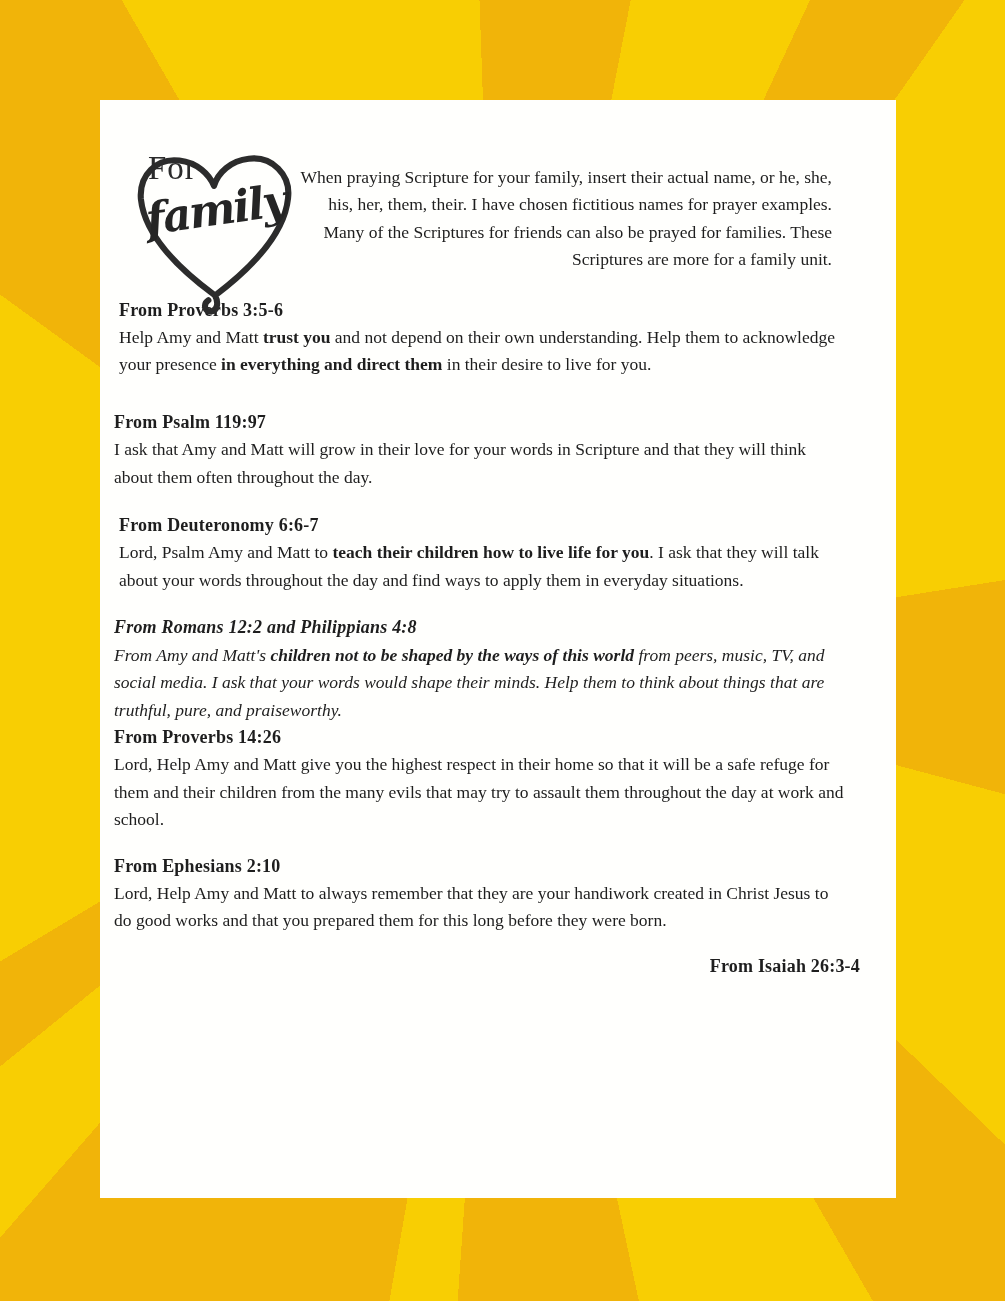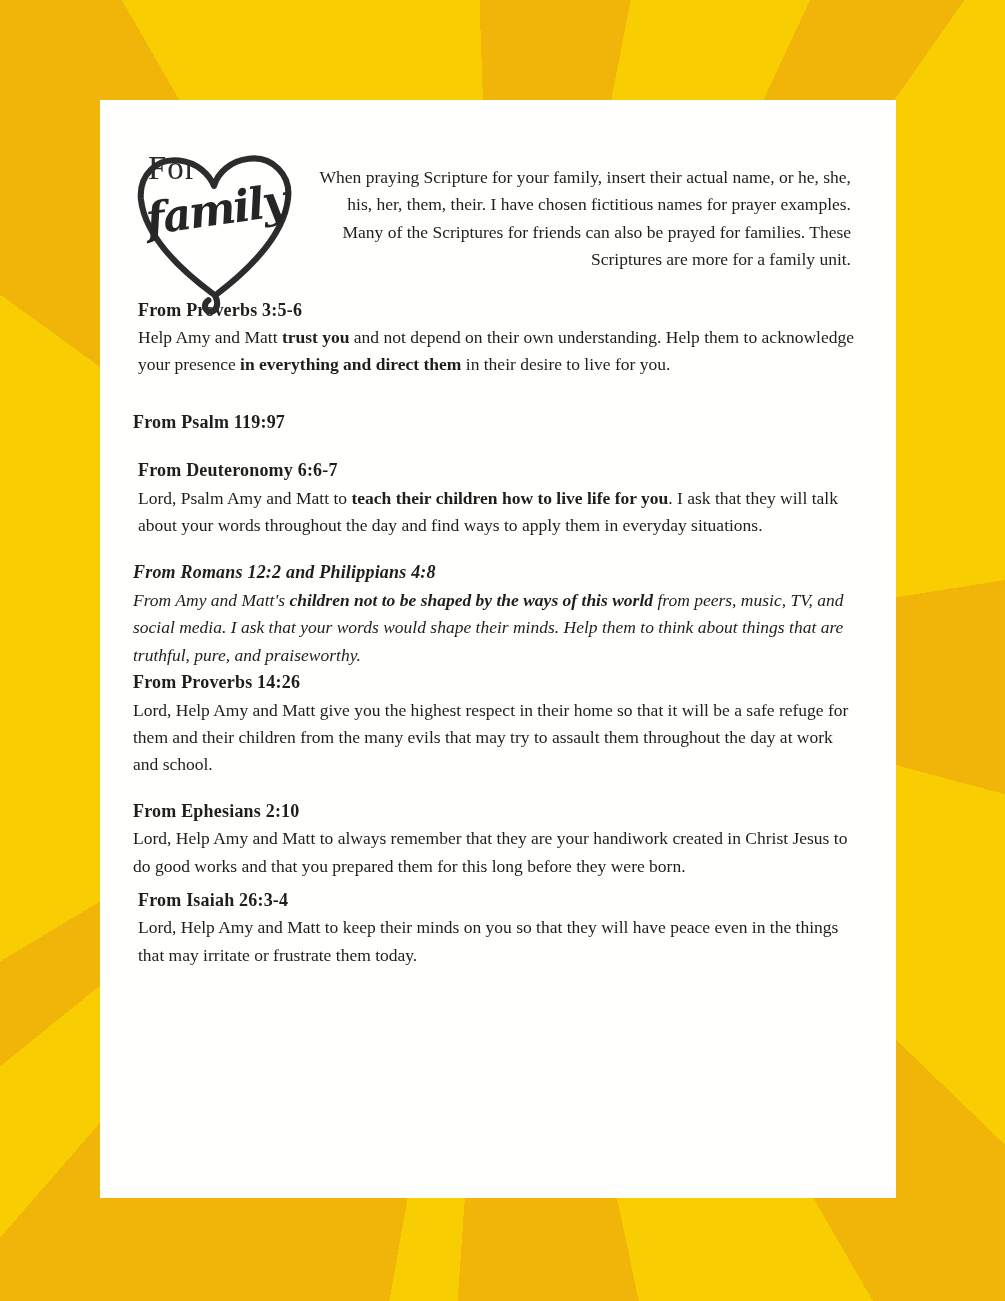--- a/index.html
+++ b/index.html
@@ -13,21 +13,21 @@
         #F1B409 81deg 105deg, #F8CE03 105deg 134deg,
         #F1B409 134deg 150deg,#F8CE03 150deg 168deg,
         #F1B409 168deg 184deg,#F8CE03 184deg 190deg,
         #F1B409 190deg 221deg,#F8CE03 221deg 231deg,
         #F1B409 231deg 239deg,#F8CE03 239deg 306deg,
         #F1B409 306deg 330deg,#F8CE03 330deg 358deg,
         #F1B409 358deg 360deg);
   }
   .card{
     position:absolute;left:100px;top:100px;width:796px;height:1098px;
-    background:#FFFFFD;color:#1e1e1e;box-sizing:border-box;padding:0 36px 0 33px;
+    background:#FFFFFD;color:#1e1e1e;box-sizing:border-box;padding:0 36px 0 14px;
   }
   
   .logo{position:absolute;left:24px;top:34px;width:180px;height:190px;}
   .logo svg{position:absolute;left:0;top:0;}
   .logo-for{
     position:absolute;left:24px;top:16px;font-size:33px;color:#2b2b2b;
     font-family:"Liberation Serif",serif;letter-spacing:1px;
   }
   .logo-family{
     position:absolute;left:8px;top:50px;width:168px;text-align:center;
@@ -46,21 +46,21 @@
     line-height:27.4px;font-family:"Liberation Serif",serif;
   }
   .sec p{margin:0;font-size:17.5px;line-height:27.4px;max-width:730px;}
   .b{font-weight:700;}
   .sec:nth-of-type(1){margin-top:23px;}
   .sec:nth-of-type(2){margin-top:30px;}
   .sec:nth-of-type(3){margin-top:21px;}
   .sec:nth-of-type(4){margin-top:20px;font-style:italic;}
   .sec:nth-of-type(5){}
   .sec:nth-of-type(6){margin-top:19px;}
-  .sec:nth-of-type(7){margin-top:7px;}
+  .sec:nth-of-type(7){margin-top:18px;text-align:right;}
   .sec.indent{padding-left:5px;}
   .footer{
     margin-top:24px;text-align:center;font-size:16px;color:#222;
     letter-spacing:.3px;
   }
 </style>
 </head>
 <body>
 
 <div class="page">
@@ -76,20 +76,21 @@
 
     <p class="intro"><span>When praying Scripture for your family, insert their actual name,  or he, she, his, her, them, their. I have chosen fictitious names for prayer examples. Many of the Scriptures for friends can also be prayed for families. These Scriptures are more for a family unit.</span></p>
 
     <section class="sec indent">
       <h2>From Proverbs 3:5-6</h2>
       <p><span>Help Amy and Matt </span><span class="b">trust you</span><span> and not depend on their own understanding.  Help them to acknowledge your presence </span><span class="b">in everything and direct them</span><span> in their desire to live for you.</span></p>
     </section>
 
     <section class="sec">
       <h2>From Psalm 119:97</h2>
+      <p><span>I ask that Amy and Matt will grow in their love for your words in Scripture and that they will think about them often throughout the day.</span></p>
     </section>
 
     <section class="sec indent">
       <h2>From Deuteronomy 6:6-7</h2>
       <p><span>Lord, Psalm Amy and Matt to </span><span class="b">teach their children how to live life for you</span><span>. I ask that they will talk about your words throughout the day and find ways to apply them in everyday situations.</span></p>
     </section>
 
     <section class="sec">
       <h2>From Romans 12:2 and Philippians 4:8</h2>
       <p><span>From Amy and Matt's </span><span class="b">children not to be shaped by the ways of this world</span><span> from peers, music, TV, and social media.  I ask that your words would shape their minds. Help them to think about things that are truthful, pure, and praiseworthy.</span></p>
@@ -100,18 +101,17 @@
       <p><span>Lord, Help Amy and Matt give you the highest respect in their home so that it will be a safe refuge for them and their children from the many evils that may try to assault them throughout the day at work and school.</span></p>
     </section>
 
     <section class="sec">
       <h2>From Ephesians 2:10</h2>
       <p><span>Lord, Help Amy and Matt to always remember that they are your handiwork created in Christ Jesus to do good works and that you prepared them for this long before they were born.</span></p>
     </section>
 
     <section class="sec indent">
       <h2>From Isaiah 26:3-4</h2>
-      <p><span>Lord, Help Amy and Matt to keep their minds on you so that they will have peace even in the things that may irritate or frustrate them today.</span></p>
     </section>
 
 
   </div>
 </div>
 
 </body></html>

